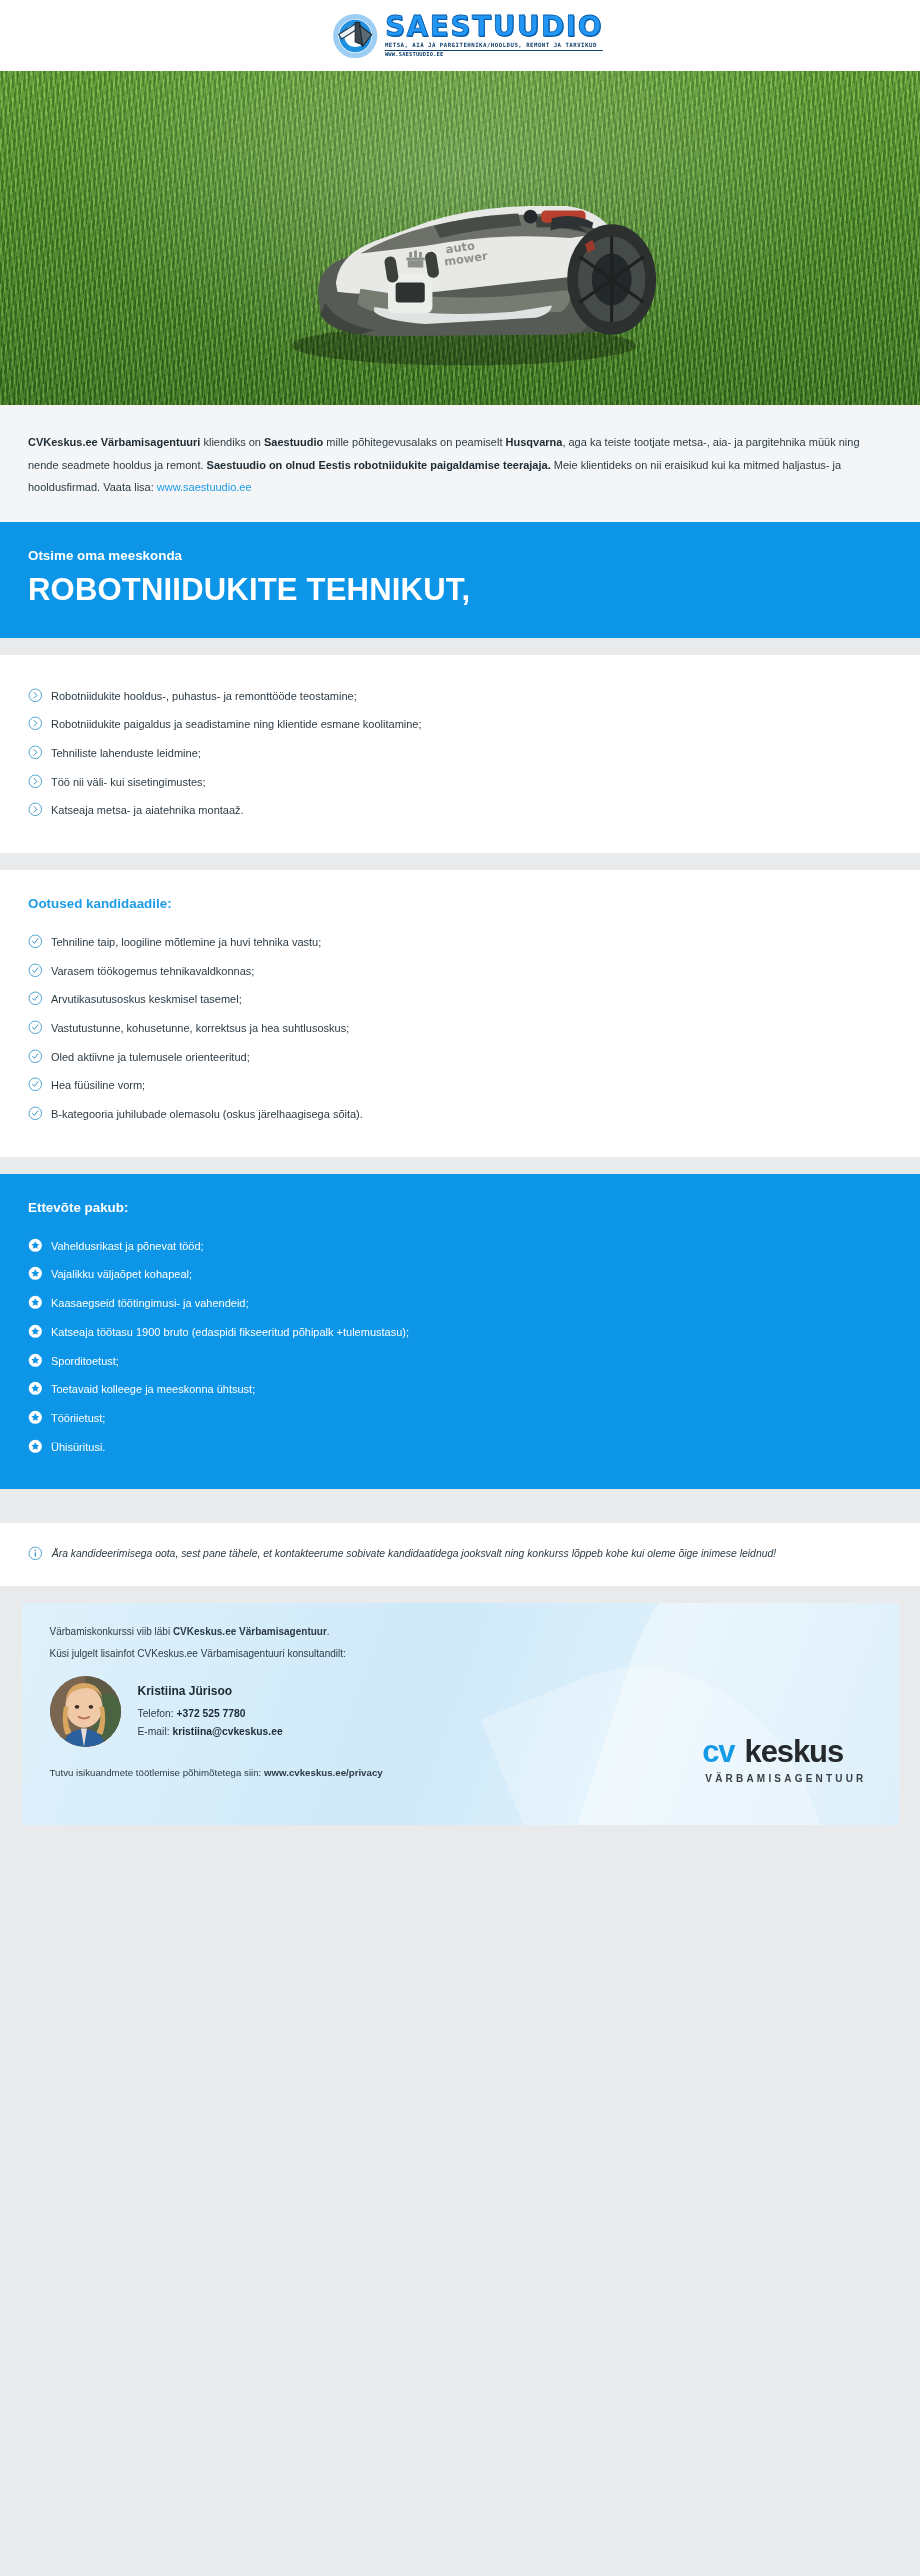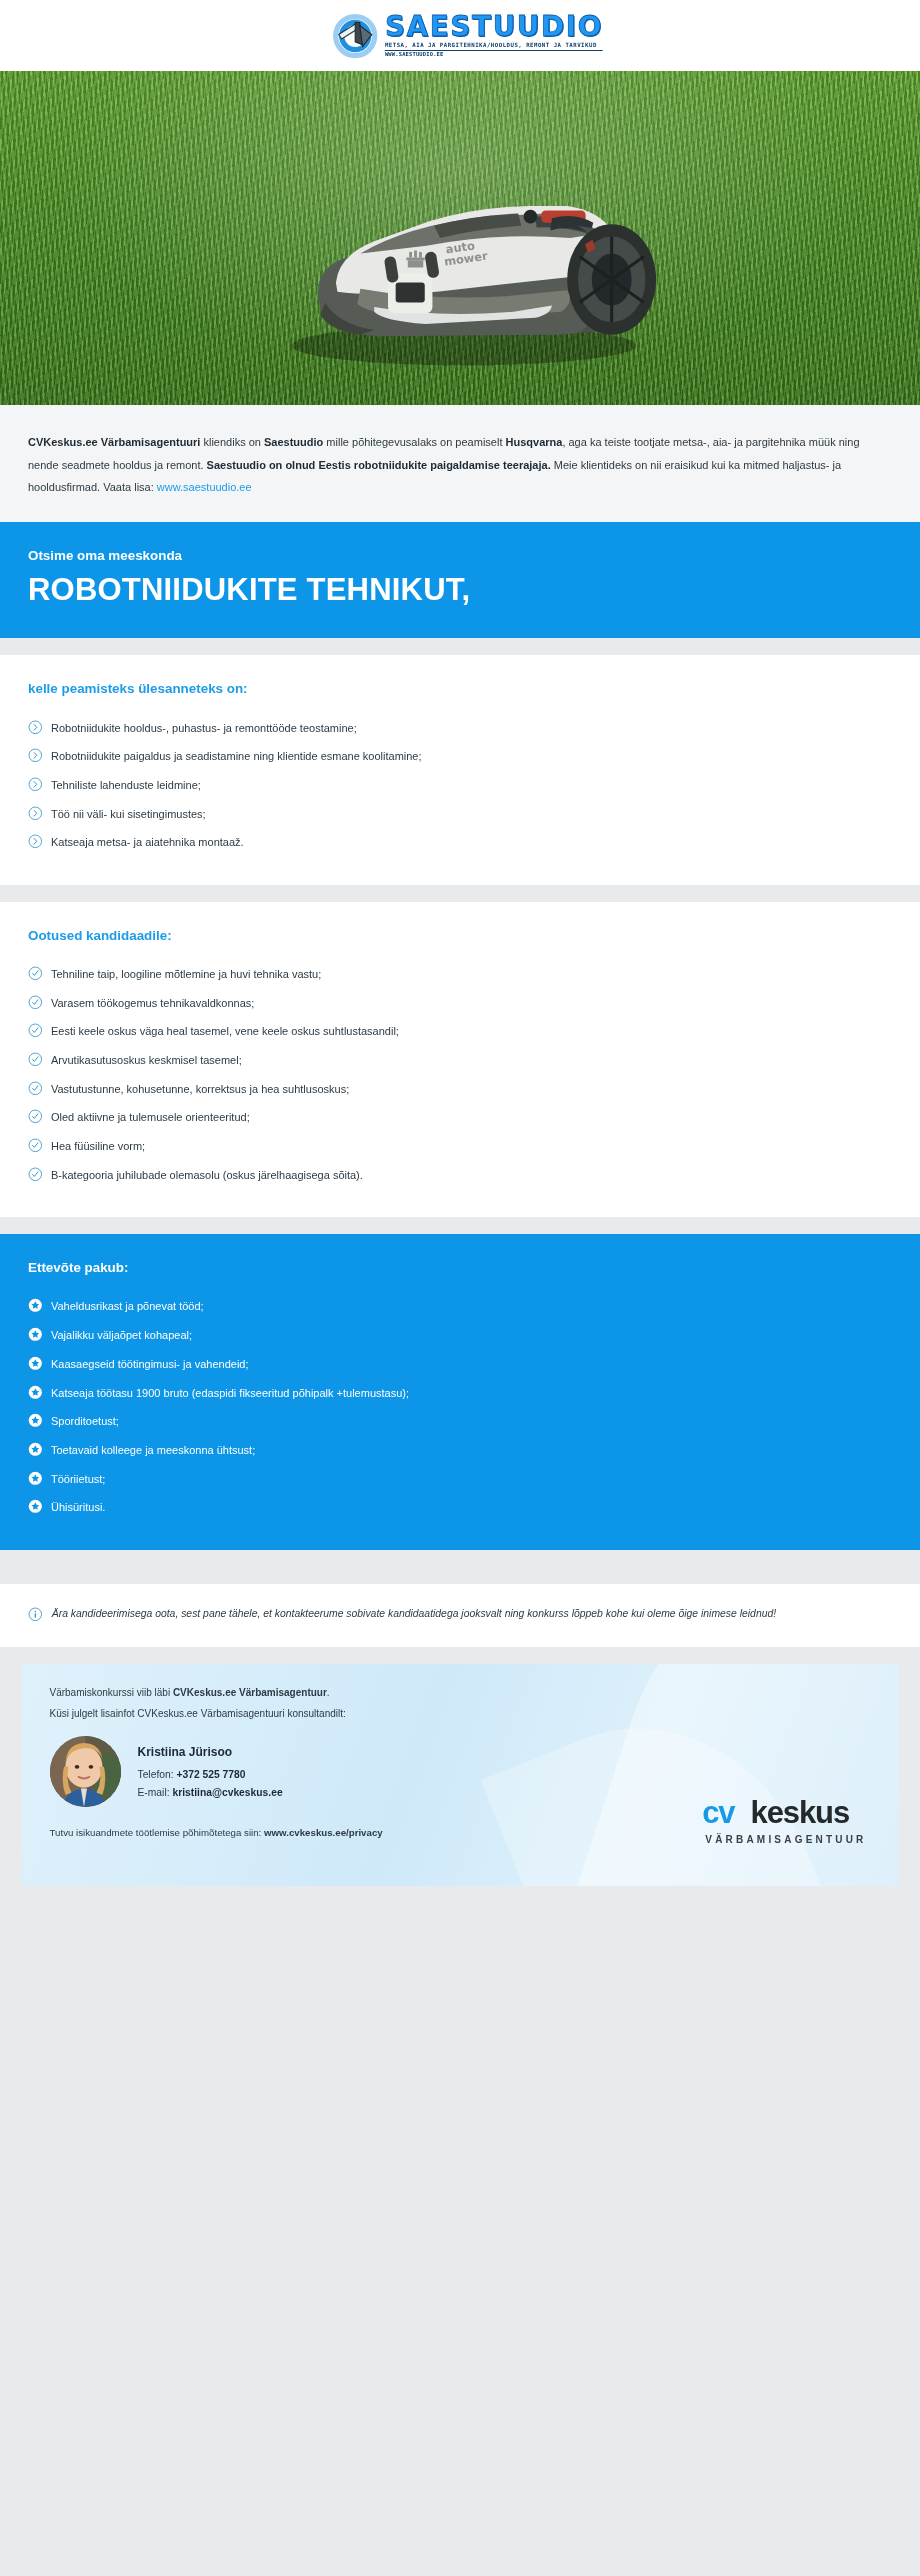--- a/index.html
+++ b/index.html
@@ -234,21 +234,21 @@
     text-align: center;
   }
   .cvk-word {
     font-size: 31px;
     font-weight: 700;
     letter-spacing: -1.1px;
     line-height: 1;
     color: #26292b;
     display: flex;
     align-items: baseline;
-    gap: 16px;
+    gap: 10px;
   }
   .cvk-cv { color: #159ae8; }
   .cvk-sub {
     font-size: 10px;
     letter-spacing: 3.2px;
     color: #3b4044;
     margin-top: 5.4px;
     margin-left: 3.1px;
     font-weight: bold;
   }
@@ -320,21 +320,20 @@
   </section>
 
   <section class="title-banner">
     <div class="title-kicker">Otsime oma meeskonda</div>
     <h1 class="title-main">ROBOTNIIDUKITE TEHNIKUT,</h1>
   </section>
 
   <div class="band-gap"></div>
 
   <section class="section">
-    <h2 class="sec-head">kelle peamisteks ülesanneteks on:</h2>
     <ul class="bullets">
       <li>
         <svg class="bullet-icon" viewBox="0 0 20 20">
             <circle cx="10" cy="10" r="8.6" fill="none" stroke="#2b8fc4" stroke-width="1.1"></circle>
             <path d="M8.4 6.2 L12.1 10 L8.4 13.8" fill="none" stroke="#2b8fc4" stroke-width="1.3" stroke-linecap="round" stroke-linejoin="round"></path>
           </svg>
         <span>Robotniidukite hooldus-, puhastus-  ja remonttööde teostamine;</span>
       </li>
       <li>
         <svg class="bullet-icon" viewBox="0 0 20 20">
@@ -378,27 +377,20 @@
             <path d="M6.3 10.2 L8.8 12.8 L13.6 6.6" fill="none" stroke="#2b8fc4" stroke-width="1.3" stroke-linecap="round" stroke-linejoin="round"></path>
           </svg>
         <span>Tehniline taip, loogiline mõtlemine ja huvi tehnika vastu;</span>
       </li>
       <li>
         <svg class="bullet-icon" viewBox="0 0 20 20">
             <circle cx="10" cy="10" r="8.6" fill="none" stroke="#2b8fc4" stroke-width="1.1"></circle>
             <path d="M6.3 10.2 L8.8 12.8 L13.6 6.6" fill="none" stroke="#2b8fc4" stroke-width="1.3" stroke-linecap="round" stroke-linejoin="round"></path>
           </svg>
         <span>Varasem töökogemus tehnikavaldkonnas;</span>
-      </li>
-      <li>
-        <svg class="bullet-icon" viewBox="0 0 20 20">
-            <circle cx="10" cy="10" r="8.6" fill="none" stroke="#2b8fc4" stroke-width="1.1"></circle>
-            <path d="M6.3 10.2 L8.8 12.8 L13.6 6.6" fill="none" stroke="#2b8fc4" stroke-width="1.3" stroke-linecap="round" stroke-linejoin="round"></path>
-          </svg>
-        <span>Eesti keele oskus väga heal tasemel, vene keele oskus suhtlustasandil;</span>
       </li>
       <li>
         <svg class="bullet-icon" viewBox="0 0 20 20">
             <circle cx="10" cy="10" r="8.6" fill="none" stroke="#2b8fc4" stroke-width="1.1"></circle>
             <path d="M6.3 10.2 L8.8 12.8 L13.6 6.6" fill="none" stroke="#2b8fc4" stroke-width="1.3" stroke-linecap="round" stroke-linejoin="round"></path>
           </svg>
         <span>Arvutikasutusoskus keskmisel tasemel;</span>
       </li>
       <li>
         <svg class="bullet-icon" viewBox="0 0 20 20">

